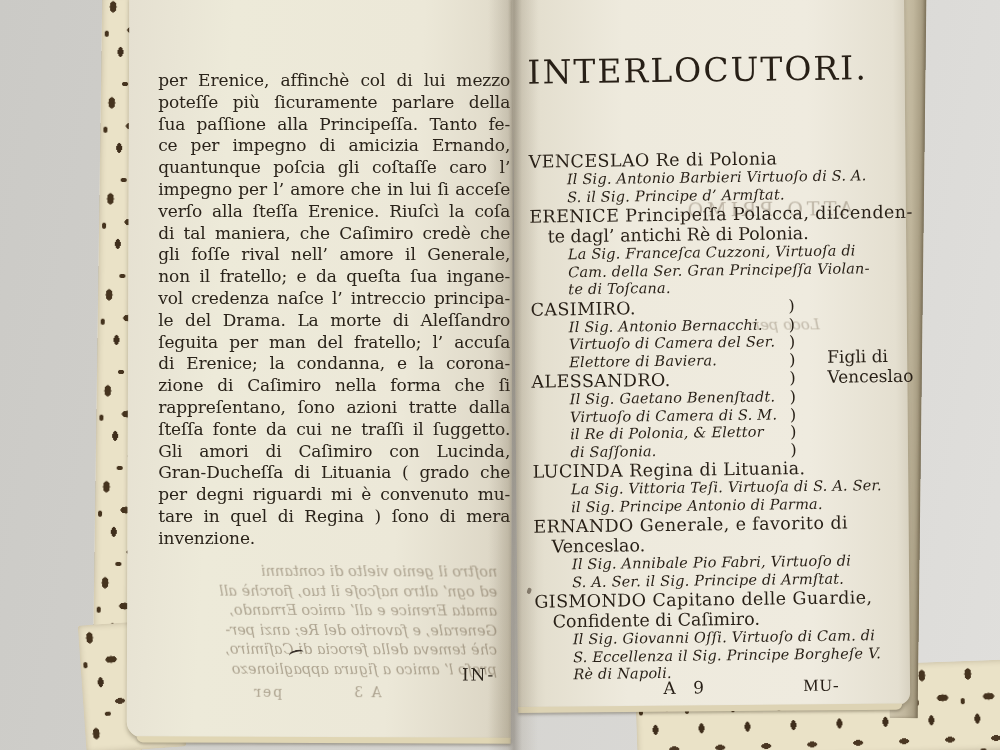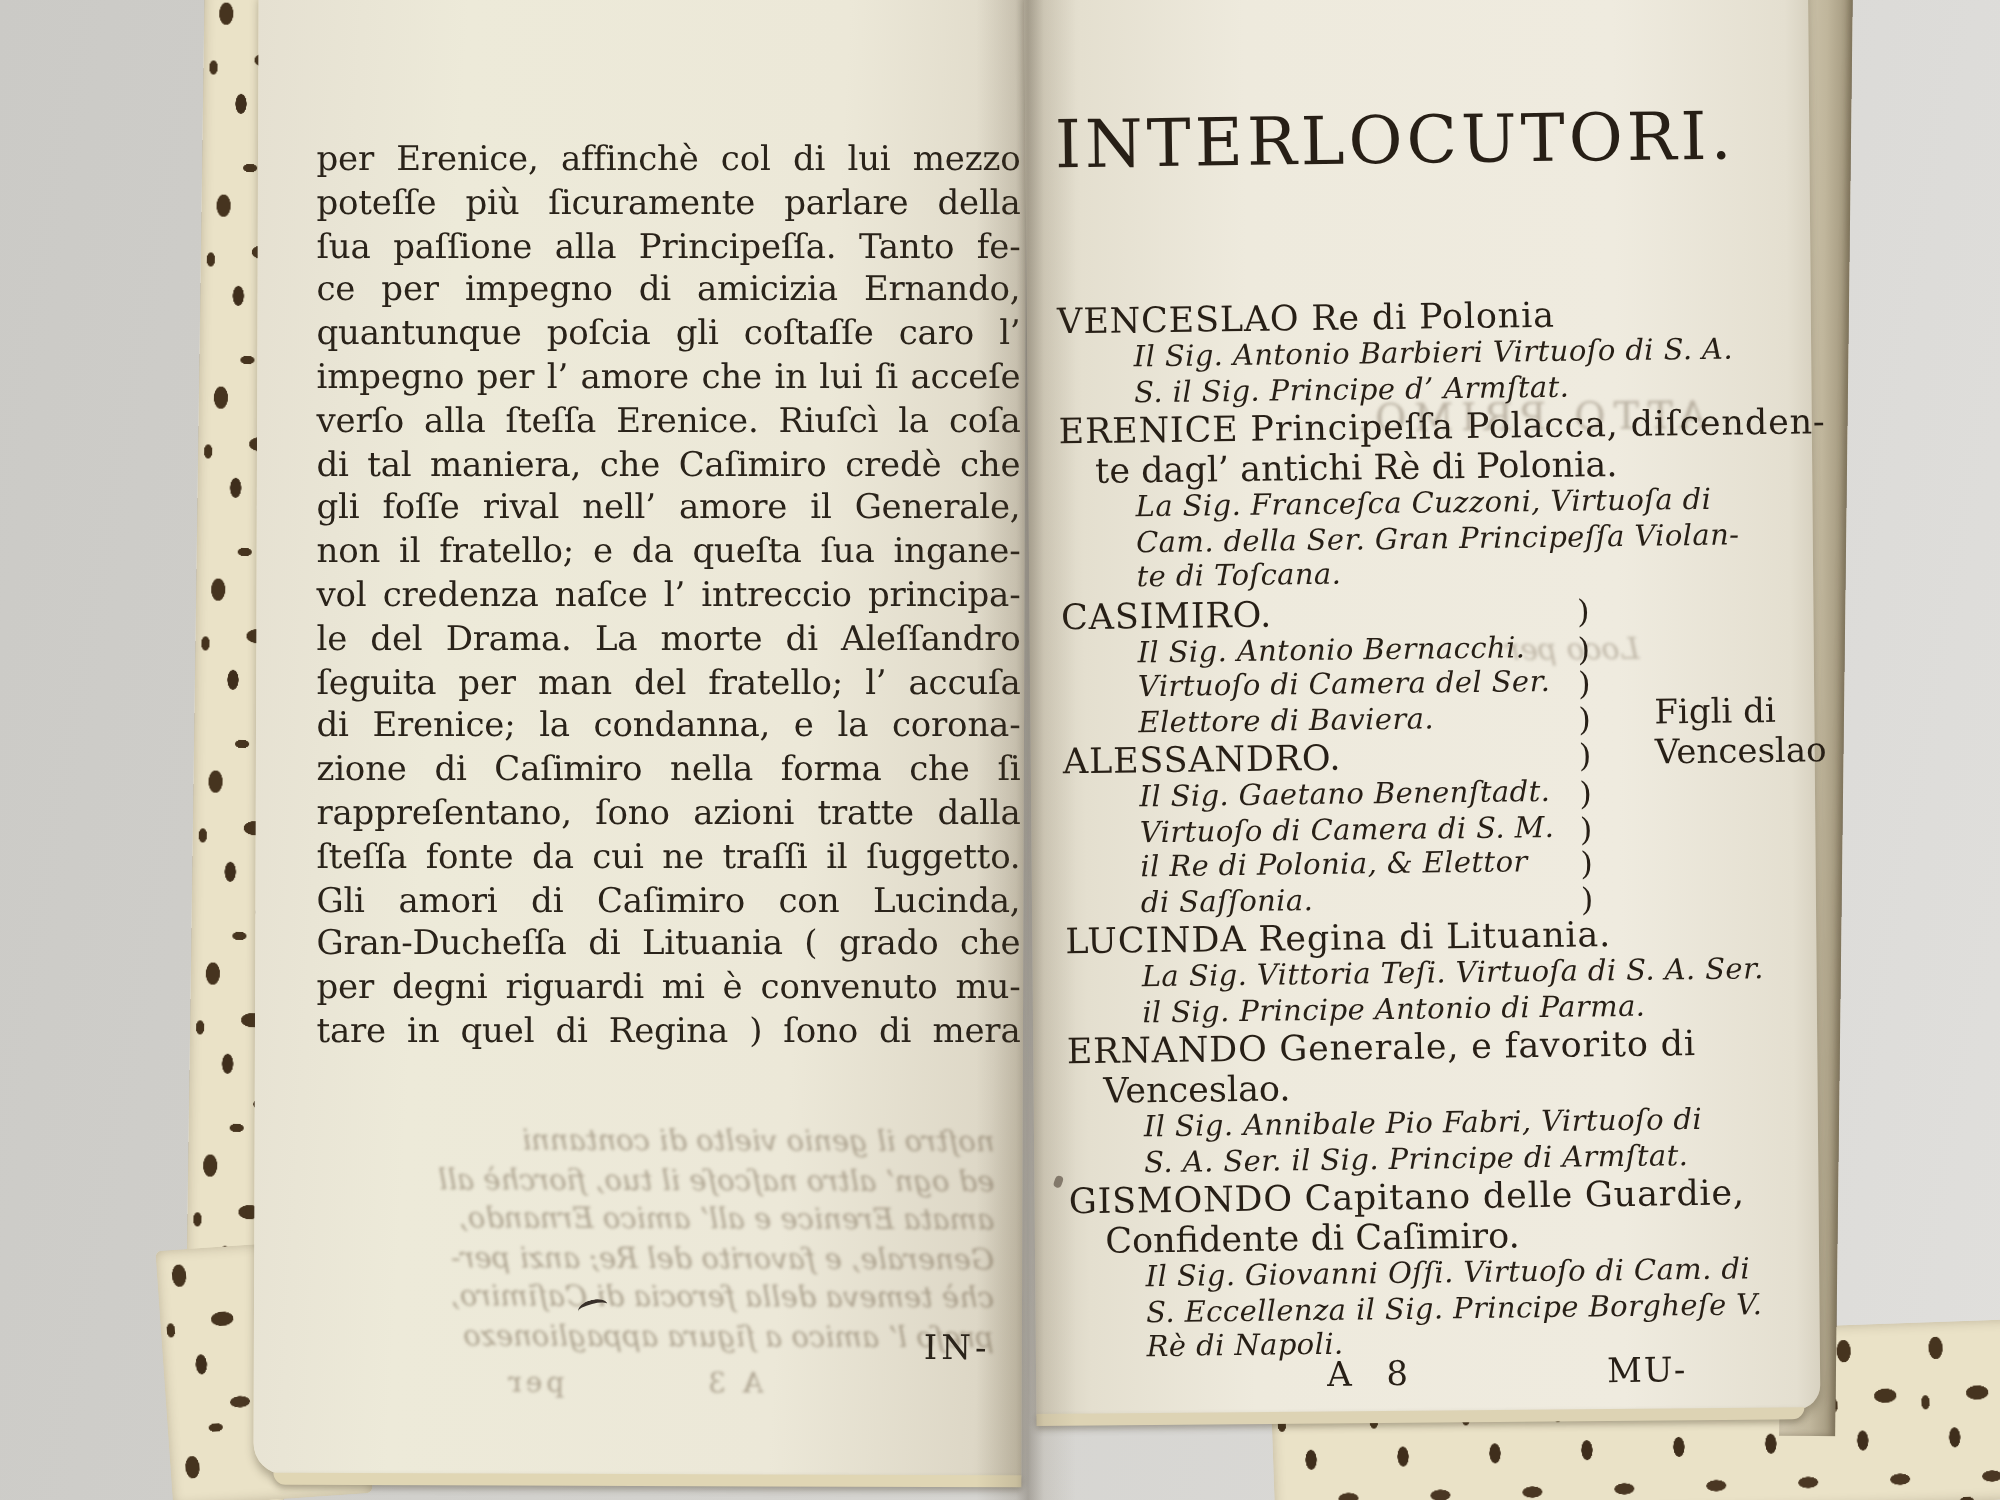--- a/index.html
+++ b/index.html
@@ -80,21 +80,21 @@
   .pr-title{position:absolute;left:0;top:56px;width:372px;font-size:33px;letter-spacing:2px;white-space:nowrap;font-weight:normal;margin:0;}
   .cast{position:absolute;left:0;top:155px;width:372px;}
   .cl{position:relative;white-space:nowrap;}
   .cl-r{font-size:17.5px;line-height:20px;letter-spacing:.4px;}
   .cl-rw{font-size:17.5px;line-height:20px;padding-left:18px;}
   .cl-i{font-style:italic;font-size:14.5px;line-height:17.5px;padding-left:38px;letter-spacing:.2px;}
   .bk{position:absolute;left:258px;top:0;font-style:normal;font-size:16px;}
   .group-label{position:absolute;left:296px;top:199px;font-size:17px;line-height:20px;white-space:nowrap;}
   .sig-row{position:absolute;left:0;top:528px;width:372px;font-size:17px;}
   .sig-a4{position:absolute;left:128px;letter-spacing:6px;}
-  .sig-mu{position:absolute;left:268px;letter-spacing:1px;}
+  .sig-mu{position:absolute;left:268px;letter-spacing:1px;font-family:Liberation Serif, serif;}
 
   
   .ink-mark{left:162px;top:654px;width:15px;height:6px;border-top:2px solid #38302a;border-radius:50%;transform:rotate(-14deg);}
   .speck{left:10px;top:592px;width:4px;height:6px;background:rgba(62,50,38,.55);border-radius:2px;transform:rotate(20deg);}
 </style>
 </head>
 <body>
 
 <div class="abs cover cover-left"></div>
 <div class="abs cover cover-bl"></div>
@@ -117,20 +117,21 @@
     <div class="pl-line">le del Drama. La morte di Aleſſandro</div>
     <div class="pl-line">ſeguita per man del fratello; l’ accuſa</div>
     <div class="pl-line">di Erenice; la condanna, e la corona-</div>
     <div class="pl-line">zione di Caſimiro nella forma che ſi</div>
     <div class="pl-line">rappreſentano, ſono azioni tratte dalla</div>
     <div class="pl-line">ſteſſa fonte da cui ne traſſi il ſuggetto.</div>
     <div class="pl-line">Gli amori di Caſimiro con Lucinda,</div>
     <div class="pl-line">Gran-Ducheſſa di Lituania ( grado che</div>
     <div class="pl-line">per degni riguardi mi è convenuto mu-</div>
     <div class="pl-line">tare in quel di Regina ) ſono di mera</div>
+    <div class="pl-line short">invenzione.</div>
   </div>
 
   <div class="abs bleed pl-bleed">
     <div>noſtro il genio vielto di contanni</div>
     <div>ed ogn’ altro naſcoſe il tuo, fiorchè all</div>
     <div>amata Erenice e all’ amico Ernando,</div>
     <div>Generale, e favorito del Re; anzi per-</div>
     <div>chè temeva della ferocia di Caſimiro,</div>
     <div>preſo l’ amico a ſigura appaglionezo</div>
   </div>
@@ -210,20 +211,20 @@
       <div class="cl cl-i">Il Sig. Giovanni Oſſi. Virtuoſo di Cam. di</div>
       <div class="cl cl-i">S. Eccellenza il Sig. Principe Borgheſe V.</div>
       <div class="cl cl-i">Rè di Napoli.</div>
 
       <div class="group-label">
         <div>Figli di</div>
         <div>Venceslao</div>
       </div>
 
       <div class="sig-row">
-        <span class="sig-a4">A 8</span>
+        <span class="sig-a4">A 9</span>
         <span class="sig-mu">MU-</span>
       </div>
     </div>
   </div>
 </div>
 
 <div class="abs gutter"></div>
 
 </body></html>

